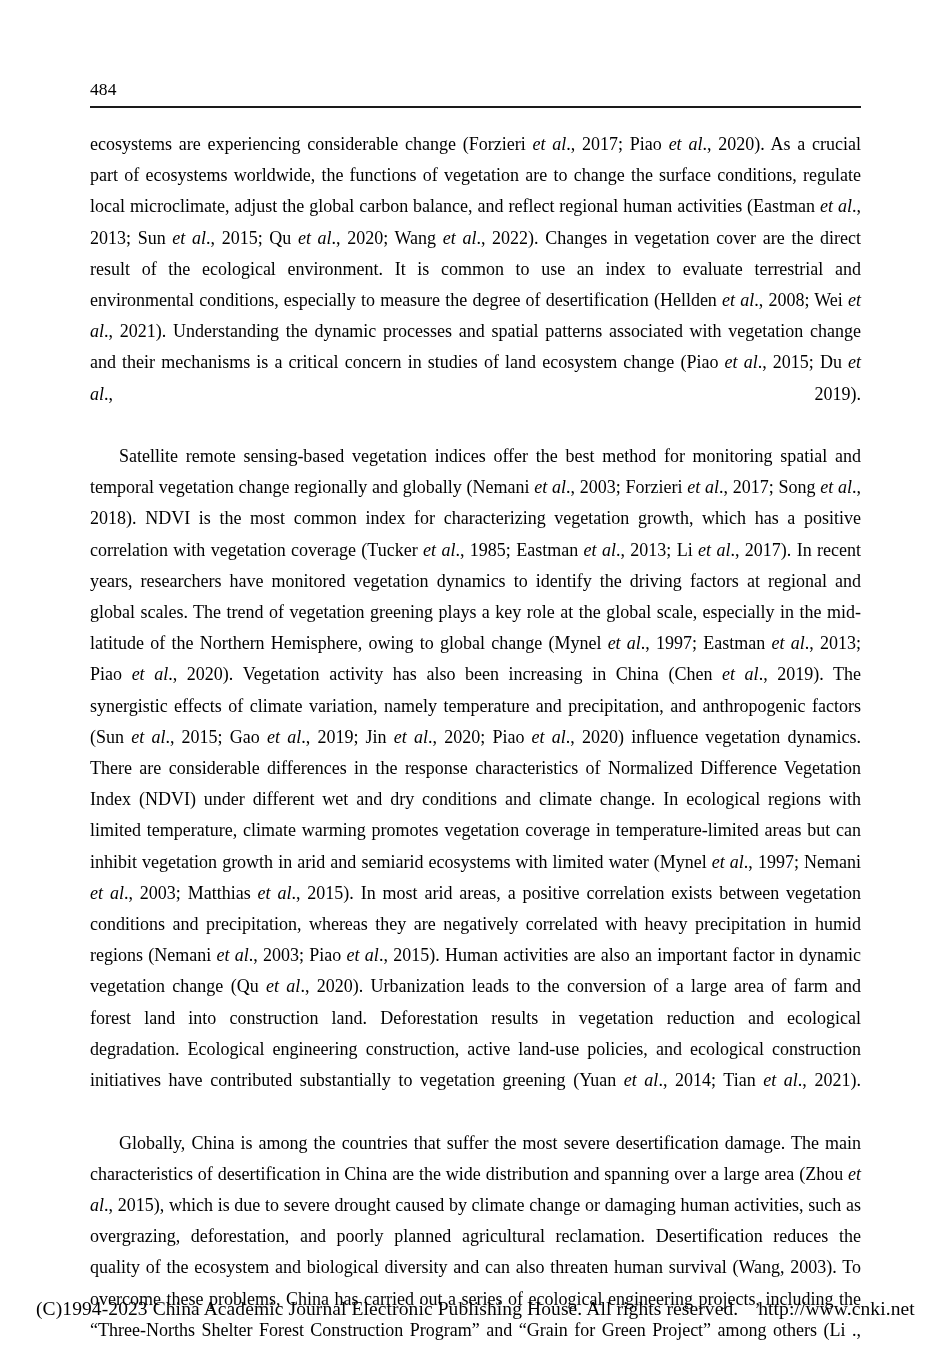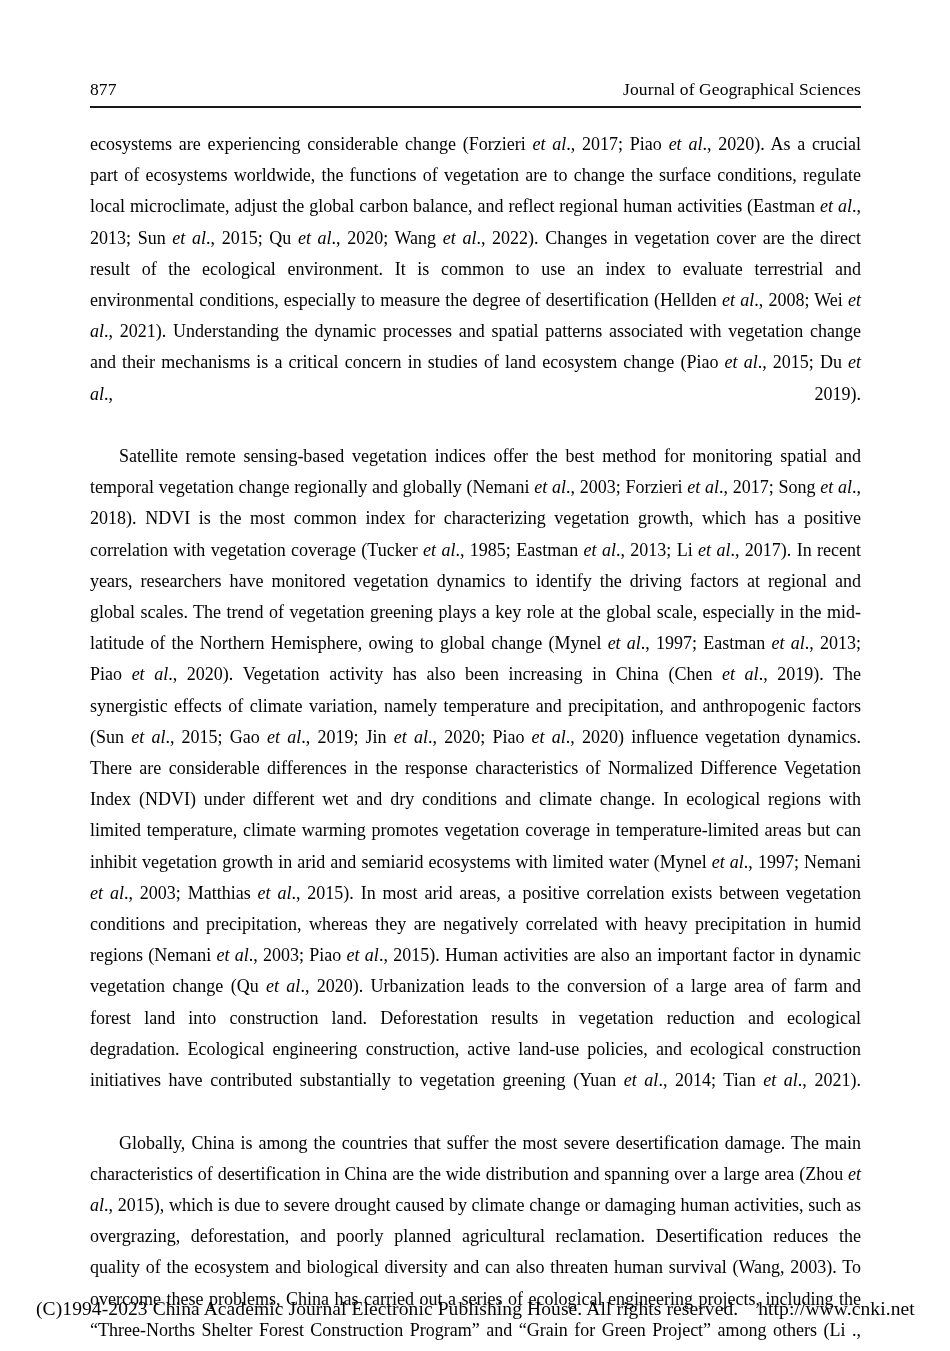--- a/index.html
+++ b/index.html
@@ -102,22 +102,21 @@
     white-space: pre;
     letter-spacing: 0.1px;
   }
 </style>
 </head>
 <body>
 
 <div class="page">
 
   <div class="running-head">
-    <span class="folio">877</span>
-    <span class="journal-title">Journal of Geographical Sciences</span>
+    <span class="folio">484</span>
   </div>
   <div class="head-rule"></div>
 
   <div class="column">
     <p class="para" id="p1">ecosystems are experiencing considerable change (Forzieri <i>et al</i>., 2017; Piao <i>et al</i>., 2020). As a crucial part of ecosystems worldwide, the functions of vegetation are to change the surface conditions, regulate local microclimate, adjust the global carbon balance, and reflect regional human activities (Eastman <i>et al</i>., 2013; Sun <i>et al</i>., 2015; Qu <i>et al</i>., 2020; Wang <i>et al</i>., 2022). Changes in vegetation cover are the direct result of the ecological environment. It is common to use an index to evaluate terrestrial and environmental conditions, especially to measure the degree of desertification (Hellden <i>et al</i>., 2008; Wei <i>et al</i>., 2021). Understanding the dynamic processes and spatial patterns associated with vegetation change and their mechanisms is a critical concern in studies of land ecosystem change (Piao <i>et al</i>., 2015; Du <i>et al</i>., 2019).</p>
     <p class="para indent" id="p2">Satellite remote sensing-based vegetation indices offer the best method for monitoring spatial and temporal vegetation change regionally and globally (Nemani <i>et al</i>., 2003; Forzieri <i>et al</i>., 2017; Song <i>et al</i>., 2018). NDVI is the most common index for characterizing vegetation growth, which has a positive correlation with vegetation coverage (Tucker <i>et al</i>., 1985; Eastman <i>et al</i>., 2013; Li <i>et al</i>., 2017). In recent years, researchers have monitored vegetation dynamics to identify the driving factors at regional and global scales. The trend of vegetation greening plays a key role at the global scale, especially in the mid-latitude of the Northern Hemisphere, owing to global change (Mynel <i>et al</i>., 1997; Eastman <i>et al</i>., 2013; Piao <i>et al</i>., 2020). Vegetation activity has also been increasing in China (Chen <i>et al</i>., 2019). The synergistic effects of climate variation, namely temperature and precipitation, and anthropogenic factors (Sun <i>et al</i>., 2015; Gao <i>et al</i>., 2019; Jin <i>et al</i>., 2020; Piao <i>et al</i>., 2020) influence vegetation dynamics. There are considerable differences in the response characteristics of Normalized Difference Vegetation Index (NDVI) under different wet and dry conditions and climate change. In ecological regions with limited temperature, climate warming promotes vegetation coverage in temperature-limited areas but can inhibit vegetation growth in arid and semiarid ecosystems with limited water (Mynel <i>et al</i>., 1997; Nemani <i>et al</i>., 2003; Matthias <i>et al</i>., 2015). In most arid areas, a positive correlation exists between vegetation conditions and precipitation, whereas they are negatively correlated with heavy precipitation in humid regions (Nemani <i>et al</i>., 2003; Piao <i>et al</i>., 2015). Human activities are also an important factor in dynamic vegetation change (Qu <i>et al</i>., 2020). Urbanization leads to the conversion of a large area of farm and forest land into construction land. Deforestation results in vegetation reduction and ecological degradation. Ecological engineering construction, active land-use policies, and ecological construction initiatives have contributed substantially to vegetation greening (Yuan <i>et al</i>., 2014; Tian <i>et al</i>., 2021).</p>
     <p class="para indent nostretch" id="p3">Globally, China is among the countries that suffer the most severe desertification damage. The main characteristics of desertification in China are the wide distribution and spanning over a large area (Zhou <i>et al</i>., 2015), which is due to severe drought caused by climate change or damaging human activities, such as overgrazing, deforestation, and poorly planned agricultural reclamation. Desertification reduces the quality of the ecosystem and biological diversity and can also threaten human survival (Wang, 2003). To overcome these problems, China has carried out a series of ecological engineering projects, including the “Three-Norths Shelter Forest Construction Program” and “Grain for Green Project” among others (Li ., 2013; Yuan ., 2014; Shao ., 2017). The large-scale implementation of ecological projects has promoted the improvement of vegetation coverage. Some deserti-</p>
   </div>
 
   <div class="footer-watermark">(C)1994-2023 China Academic Journal Electronic Publishing House. All rights reserved.    http://www.cnki.net</div>

